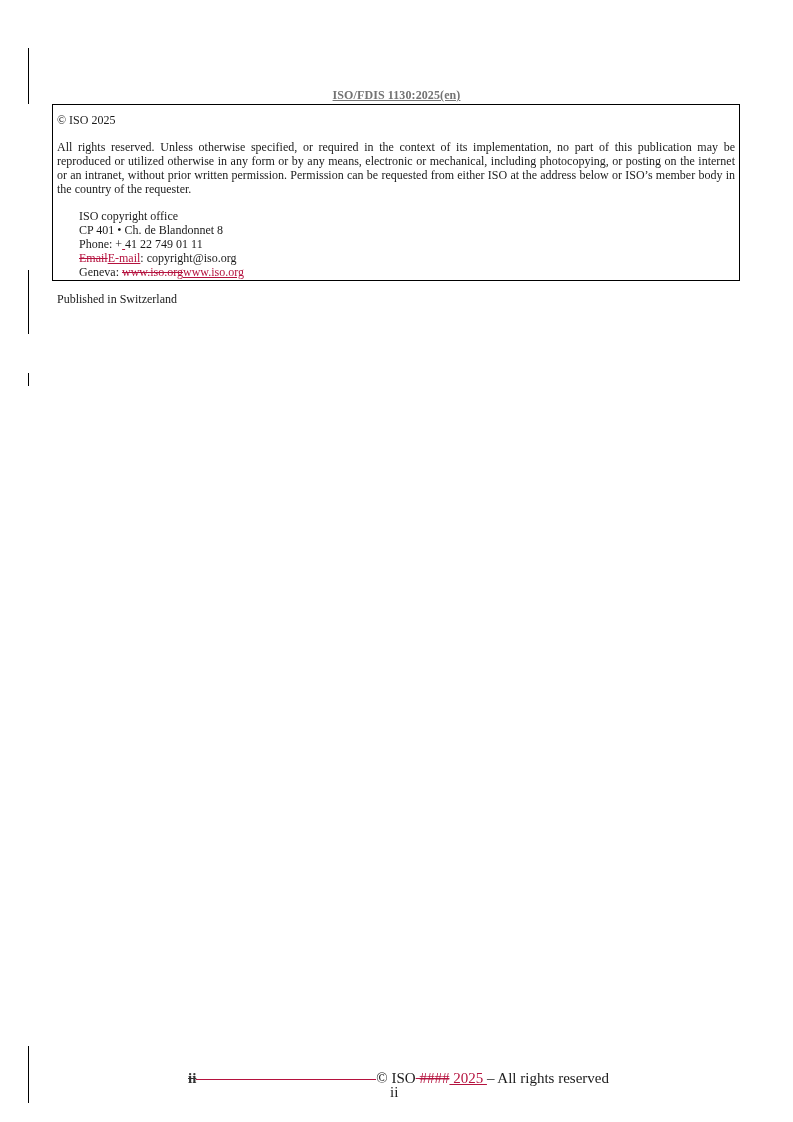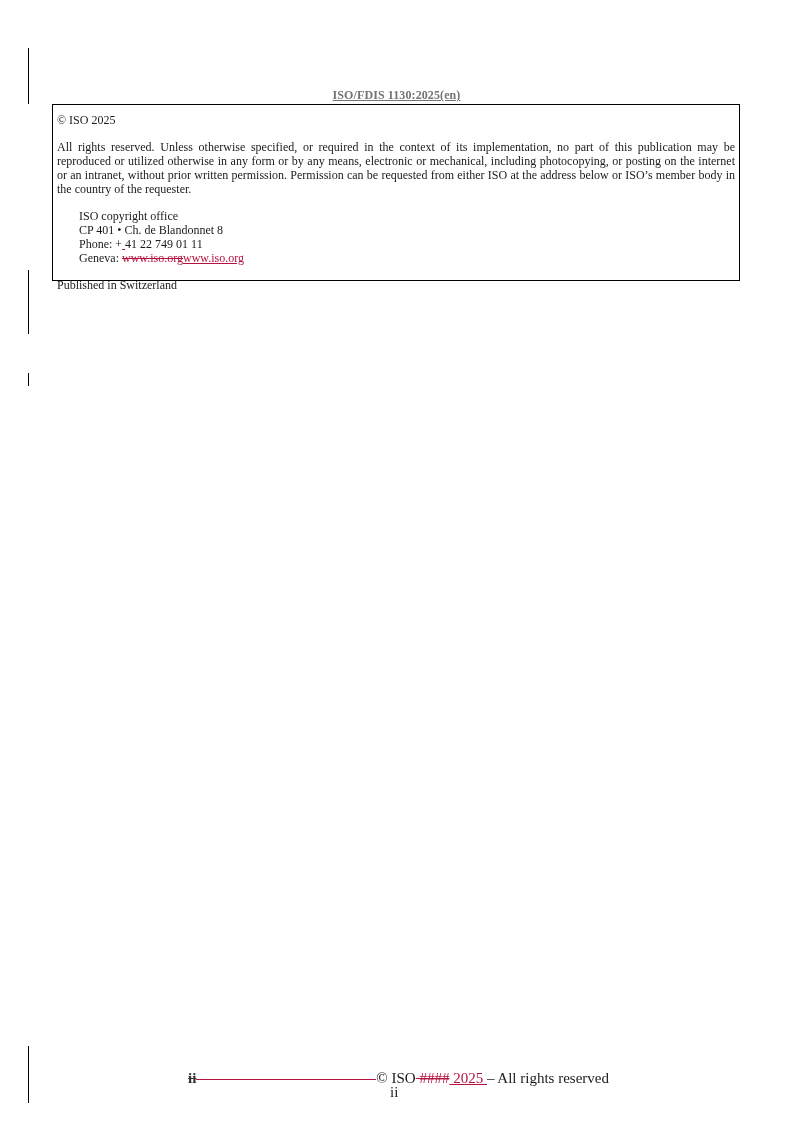--- a/index.html
+++ b/index.html
@@ -36,20 +36,21 @@
 
 <div class="header">ISO/FDIS 1130:2025(en)</div>
 
 <div class="box">
   <p class="copy-line">© ISO 2025</p>
   <p class="rights">All rights reserved. Unless otherwise specified, or required in the context of its implementation, no part of this publication may be reproduced or utilized otherwise in any form or by any means, electronic or mechanical, including photocopying, or posting on the internet or an intranet, without prior written permission. Permission can be requested from either ISO at the address below or ISO’s member body in the country of the requester.</p>
   <div class="address">
     <div>ISO copyright office</div>
     <div>CP 401 • Ch. de Blandonnet 8</div>
     <div><span>Phone: +</span><span class="ins"> </span><span>41 22 749 01 11</span></div>
+    <div><span class="del">Email</span><span class="ins">E-mail</span><span>: copyright@iso.org</span></div>
     <div><span>Geneva: </span><span class="del">www.iso.org</span><span class="ins">www.iso.org</span></div>
   </div>
   <p>Published in Switzerland</p>
 </div>
 
 <div class="footer">
   <div class="footer-line1"><span class="footer-ii-del">ii</span><span class="footer-rule"></span><span>© ISO</span><span class="del"> ####</span><span class="ins"> 2025 </span><span>– All rights reserved</span></div>
   <div class="footer-line2">ii</div>
 </div>
 

